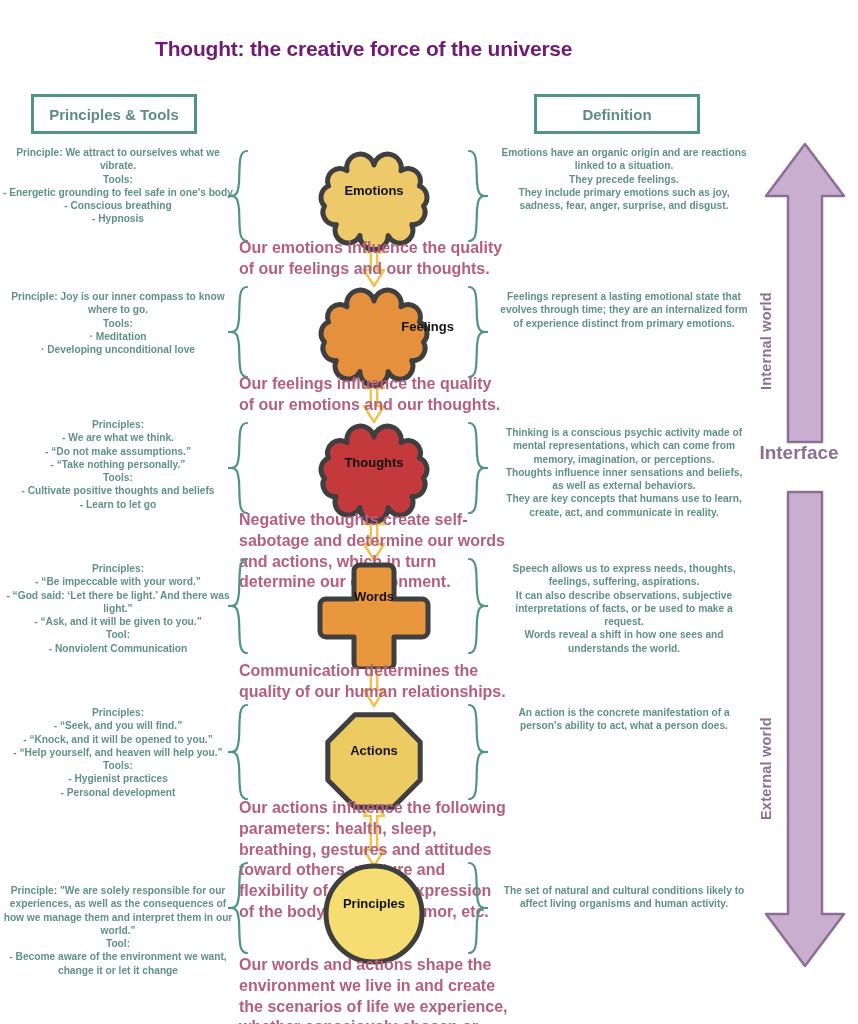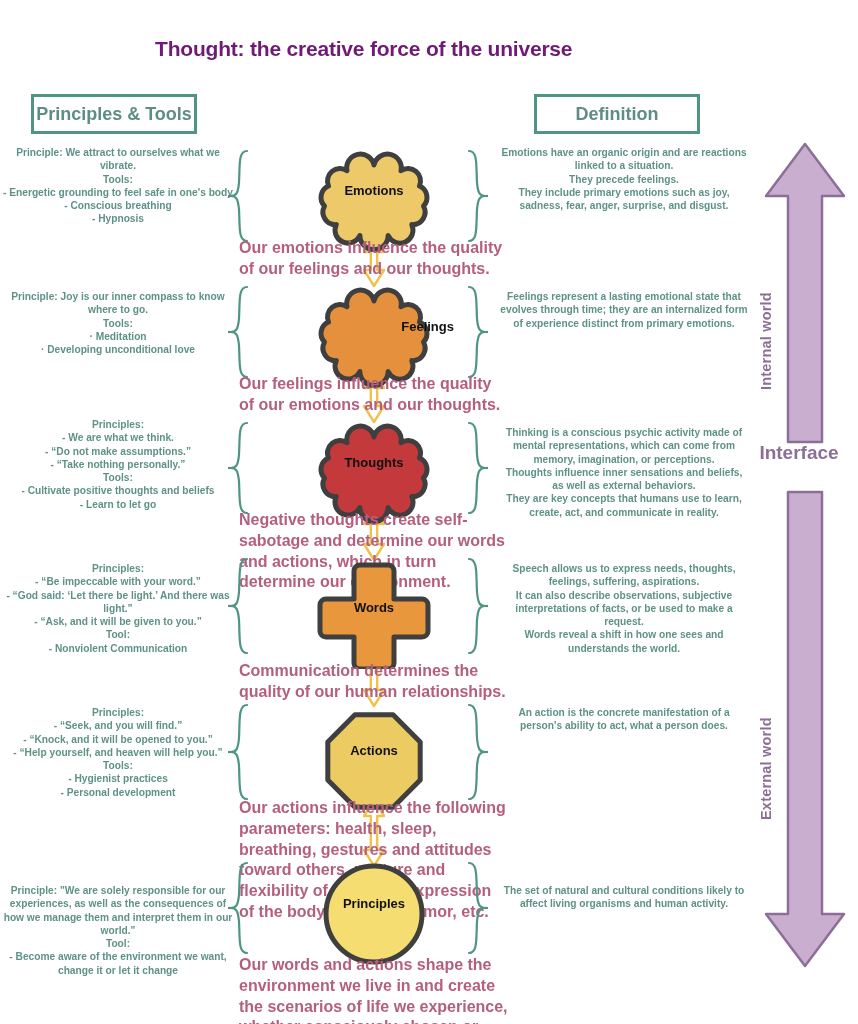--- a/index.html
+++ b/index.html
@@ -28,21 +28,21 @@
   }
 
   
   .col-header {
     position: absolute;
     border: 3px solid #4f9484;
     background: #ffffff;
     display: flex;
     align-items: center;
     justify-content: center;
-    font-size: 18px;
+    font-size: 15px;
     font-weight: bold;
     color: #5e8e83;
   }
   #header-principles { left: 31px; top: 94px; width: 166px; height: 40px; }
   #header-definition { left: 534px; top: 94px; width: 166px; height: 40px; }
 
   
   .row {
     position: absolute;
     left: 0;
@@ -261,21 +261,21 @@
       <div class="brace" style="left:228px;top:556px;">
         <svg width="22" height="100" viewBox="0 0 22 100">
           <path d="M 19 3 C 10 3 12 19.0 11 36.0 C 10 47.5 8 50.0 3 50.0 C 8 50.0 10 52.5 11 64.0 C 12 81.0 10 97.0 19 97.0" fill="none" stroke="#4f9484" stroke-width="2.2" stroke-linecap="round"></path>
           <line x1="0" y1="50" x2="4" y2="50" stroke="#4f9484" stroke-width="2.2"></line>
         </svg>
       </div>
       <div class="shape-wrap" style="top:556px;height:116px;">
         <svg width="150" height="110" viewBox="0 0 150 110">
           <path d="M 61 6 H 89 A 6 6 0 0 1 95 12 V 40 H 123 A 6 6 0 0 1 129 46 V 72 A 6 6 0 0 1 123 78 H 95 V 104 A 6 6 0 0 1 89 110 H 61 A 6 6 0 0 1 55 104 V 78 H 27 A 6 6 0 0 1 21 72 V 46 A 6 6 0 0 1 27 40 H 55 V 12 A 6 6 0 0 1 61 6 Z" fill="#e8973c" stroke="#3f3f3f" stroke-width="5" stroke-linejoin="round"></path>
         </svg>
-        <span class="shape-label" style="top:44px;">Words</span>
+        <span class="shape-label" style="top:33px;">Words</span>
       </div>
       <div class="brace" style="left:466px;top:556px;">
         <svg width="22" height="100" viewBox="0 0 22 100">
           <path d="M 3 3 C 12 3 10 19.0 11 36.0 C 12 47.5 14 50.0 19 50.0 C 14 50.0 12 52.5 11 64.0 C 10 81.0 12 97.0 3 97.0" fill="none" stroke="#4f9484" stroke-width="2.2" stroke-linecap="round"></path>
           <line x1="19" y1="50" x2="22" y2="50" stroke="#4f9484" stroke-width="2.2"></line>
         </svg>
       </div>
       <div class="side-text right-text" style="top:562px;">Speech allows us to express needs, thoughts, feelings, suffering, aspirations.
 It can also describe observations, subjective interpretations of facts, or be used to make a request.
 Words reveal a shift in how one sees and understands the world.</div>

